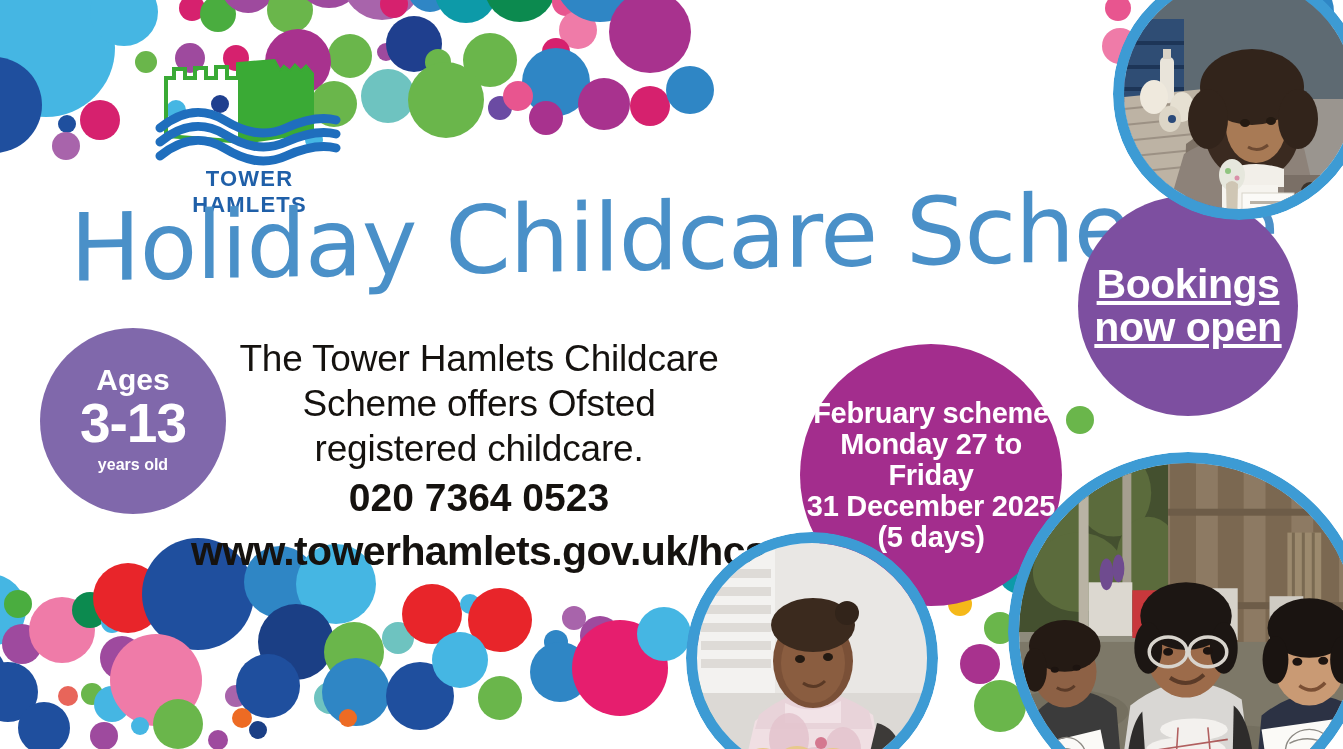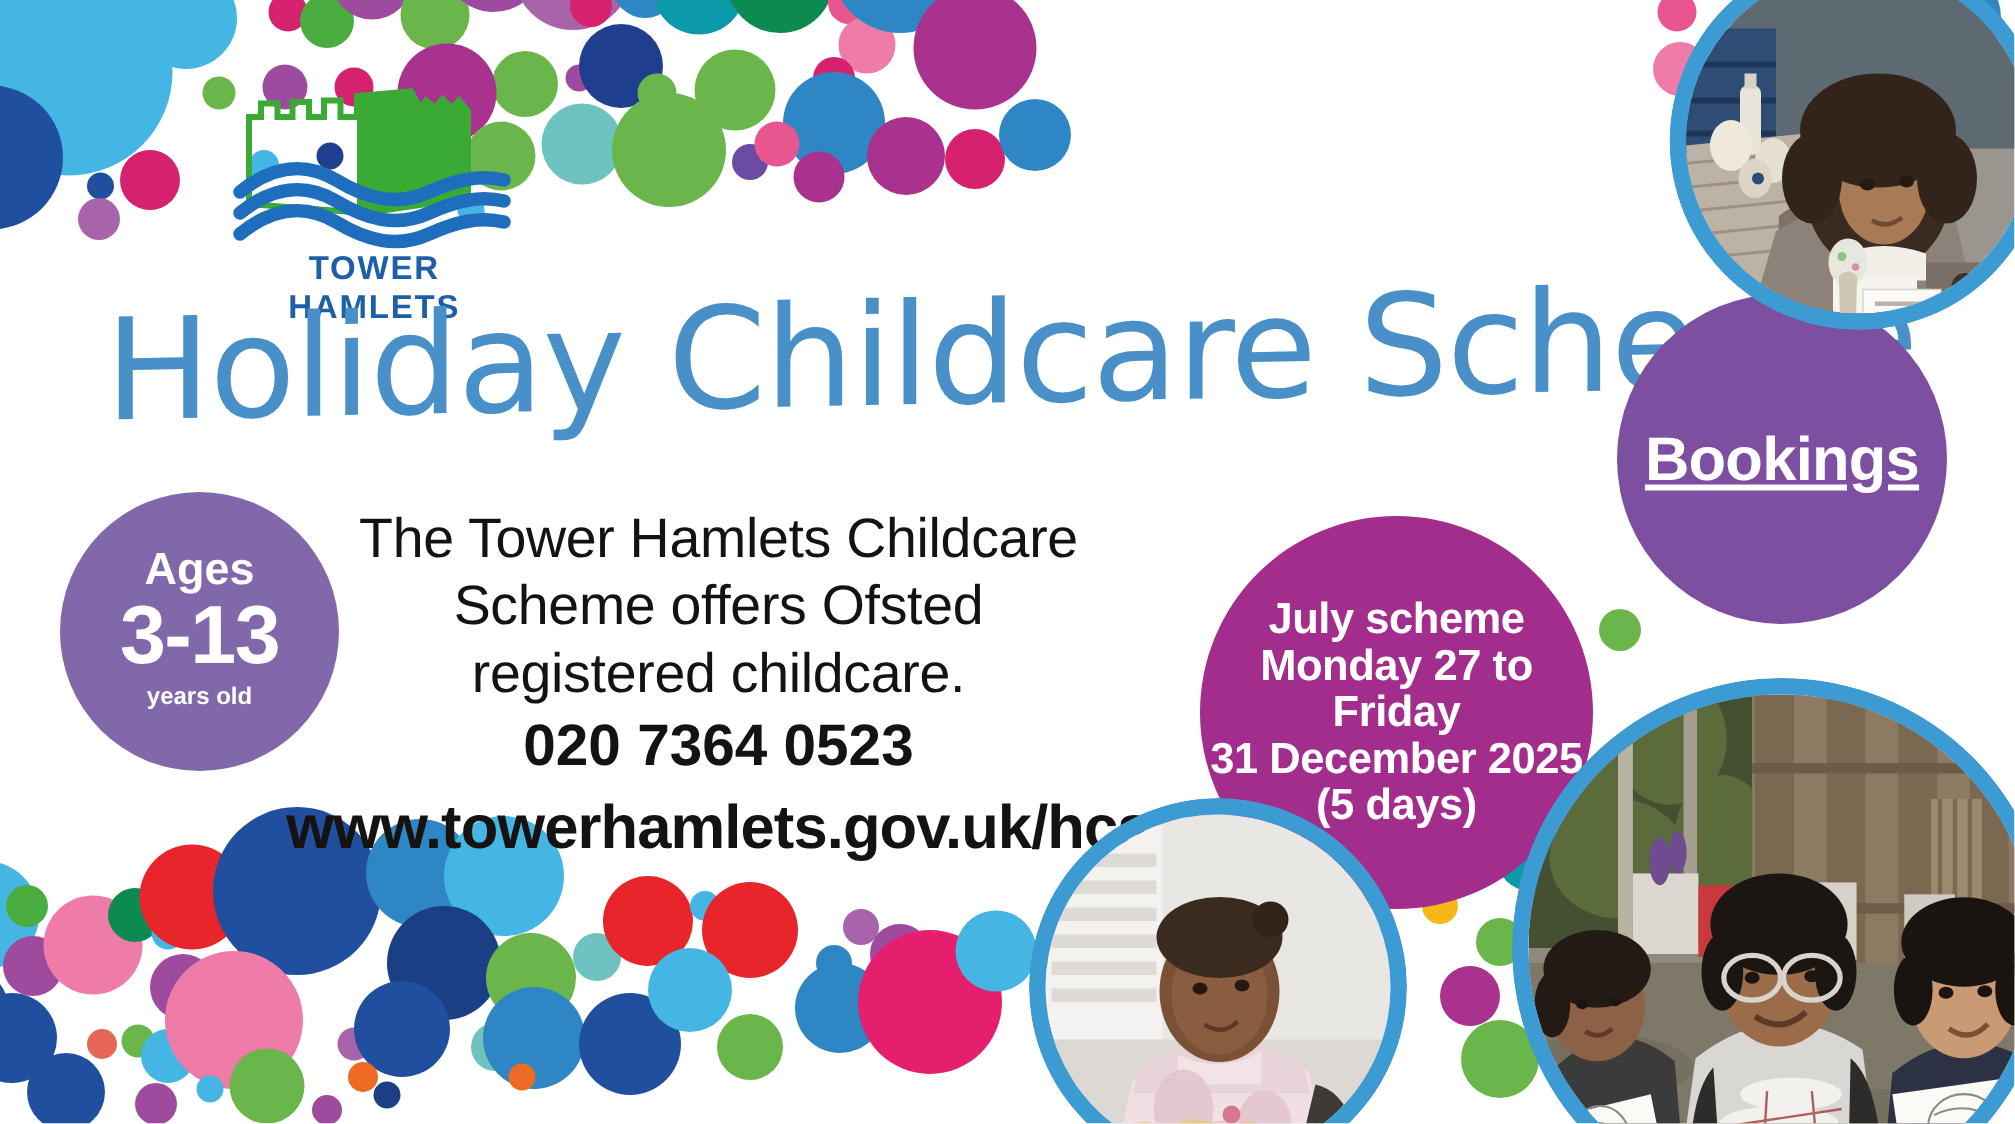--- a/index.html
+++ b/index.html
@@ -259,29 +259,30 @@
     <div class="bc-url">www.towerhamlets.gov.uk/hcs</div>
   </div>
 
   <div class="badge" id="badge-ages" style="background: rgb(128, 104, 171);">
     <div class="a1">Ages</div>
     <div class="a2">3-13</div>
     <div class="a3">years old</div>
   </div>
 
   <div class="badge" id="badge-october" style="background: rgb(163, 45, 141);">
-    <div class="o-line">July scheme</div>
+    <div class="o-line">February scheme</div>
     <div class="o-line">Monday 27 to</div>
     <div class="o-line">Friday</div>
     <div class="o-line">31 December 2025</div>
     <div class="o-line">(5 days)</div>
   </div>
 
   <div class="badge" id="badge-bookings" style="background: rgb(125, 79, 160);">
     <div class="b-line">Bookings</div>
+    <div class="b-line">now open</div>
   </div>
 
   <div class="photo" id="photo-egg">
     <div class="inner">
       <svg viewBox="0 0 230 230" preserveAspectRatio="xMidYMid slice">
         <rect width="230" height="230" fill="#9a958f"></rect>
         <rect x="0" y="0" width="230" height="120" fill="#5e6a72"></rect>
         <rect x="0" y="40" width="60" height="80" fill="#2f4d74"></rect>
         <rect x="0" y="62" width="60" height="4" fill="#1d3557"></rect>
         <rect x="0" y="86" width="60" height="4" fill="#1d3557"></rect>

